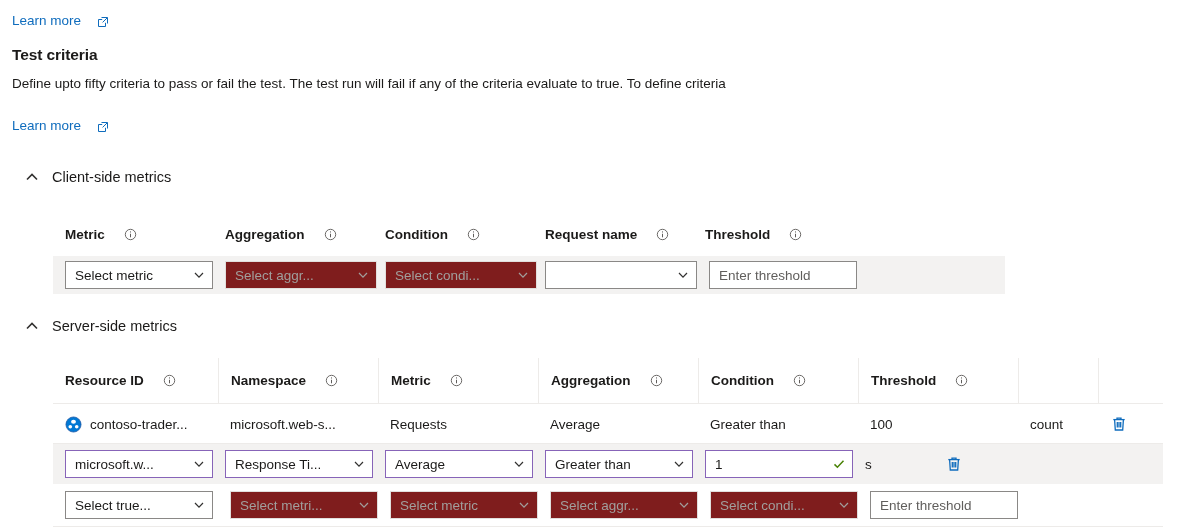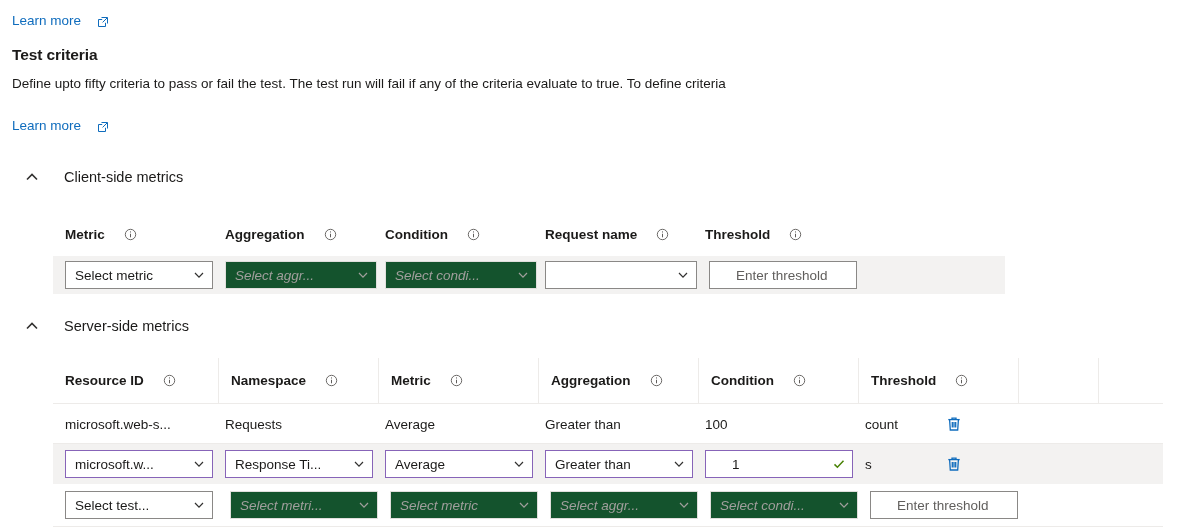--- a/index.html
+++ b/index.html
@@ -35,21 +35,21 @@
   .section-desc {
     font-size: 13.5px;
     line-height: 20px;
     color: #1b1a19;
     max-width: 880px;
   }
 
   
   .group-head {
     display: flex;
-    gap: 24px;
+    gap: 12px;
     cursor: pointer;
   }
   .chev {
     width: 16px; height: 16px;
     display: inline-flex;
     align-items: center;
     justify-content: center;
     flex: none;
   }
   .group-label { font-size: 14.5px; color: #1b1a19; }
@@ -65,29 +65,28 @@
     color: #1b1a19;
     padding: 0 6px 0 9px;
     white-space: nowrap;
     overflow: hidden;
     cursor: pointer;
     position: relative;
   }
   .ctl .txt { flex: 1 1 auto; overflow: hidden; text-overflow: ellipsis; }
   .ctl .caret { flex: none; margin-left: 6px; width: 14px; height: 14px; display: inline-flex; align-items: center; justify-content: center; }
   .ctl.disabled {
-    background: #14532d;
+    background: #7f1d1d;
     border-color: #e1dfdd;
     color: #a19f9d;
     cursor: default;
-    font-style: italic;
   }
   .ctl.disabled .caret svg { stroke: #a19f9d; }
   .ctl.accent { border: 1.5px solid #8764b8; }
-  .ctl.input { cursor: text; padding-left: 26px; }
+  .ctl.input { cursor: text; padding-left: 9px; }
   .ctl.input .ph { color: #605e5c; }
   .ctl .resicon { flex: none; width: 16px; height: 16px; margin-right: 7px; }
   .ctl .ok { flex: none; width: 14px; height: 14px; margin-left: 6px; }
 
   
   .band { background: #f3f2f1; position: absolute; }
   .thead {
     position: absolute;
     border-bottom: 1px solid #edebe9;
     display: flex;
@@ -334,20 +333,32 @@
             <path d="M7 6.2 V10" stroke-width="1.1"></path>
             <circle cx="7" cy="4.2" r="0.6" fill="#605e5c" stroke="none"></circle>
         </svg>
       </span>
     </div>
     <div class="th" style="width:80px;"></div>
     <div class="th" style="width:65px;"></div>
   </div>
 
   <div class="trow" style="left:53px; top:405px; width:1110px; height:38px;">
+    <div class="tcell" style="width:165px;">
+      <span class="globe">
+        <svg viewBox="0 0 18 18" width="17" height="17">
+          <circle cx="9" cy="9" r="8" fill="#0078d4"></circle>
+          <circle cx="9" cy="9" r="8" fill="none" stroke="#1f56a3" stroke-width="0.8"></circle>
+          <ellipse cx="9" cy="6.2" rx="2.6" ry="2.1" fill="#ffffff"></ellipse>
+          <circle cx="5.6" cy="11.4" r="1.9" fill="#ffffff"></circle>
+          <circle cx="12.4" cy="11.4" r="1.9" fill="#ffffff"></circle>
+        </svg>
+      </span>
+      <span class="celltxt">contoso-trader...</span>
+    </div>
     <div class="tcell" style="width:160px;">
       <span class="celltxt">microsoft.web-s...</span>
     </div>
     <div class="tcell" style="width:160px;">
       <span class="celltxt">Requests</span>
     </div>
     <div class="tcell" style="width:160px;">
       <span class="celltxt">Average</span>
     </div>
     <div class="tcell" style="width:160px;">
@@ -443,21 +454,21 @@
           <path d="M7.3 7 V12.6 M9 7 V12.6 M10.7 7 V12.6"></path>
         </svg>
       </span>
     </div>
   </div>
 
   <div class="trow" style="left:53px; top:485px; width:1110px; height:40px;">
 
     <div class="tcell" style="width:165px;">
       <div class="ctl" style="width:148px;">
-        <span class="txt">Select test...</span>
+        <span class="txt">Select true...</span>
         <span class="caret">
           <svg viewBox="0 0 14 14" width="14" height="14" fill="none" stroke="#323130" stroke-width="1.2">
               <path d="M3 5 L7 9.2 L11 5"></path>
             </svg>
         </span>
       </div>
     </div>
 
     <div class="tcell" style="width:160px;">
       <div class="ctl disabled" style="width:152px;">

